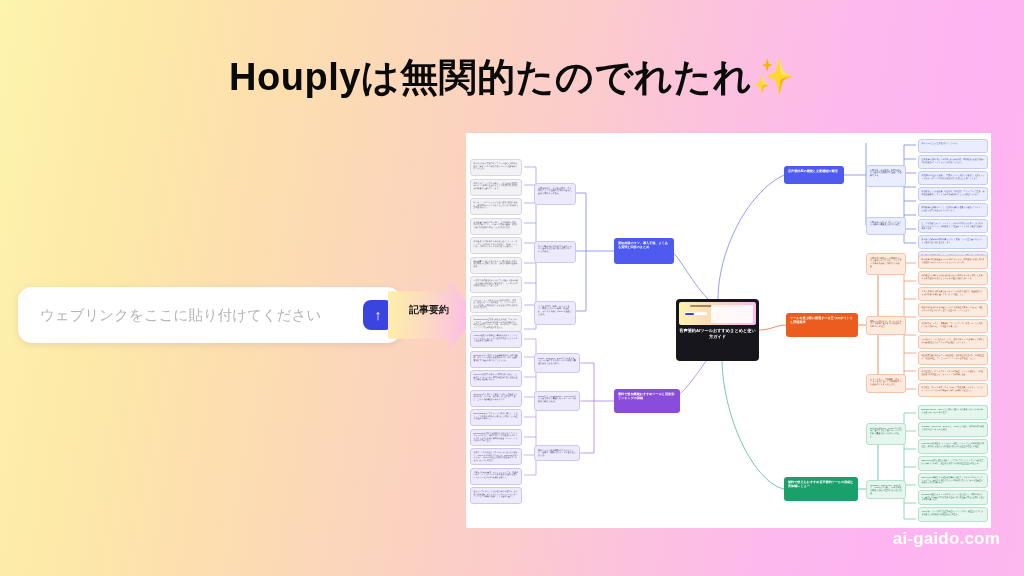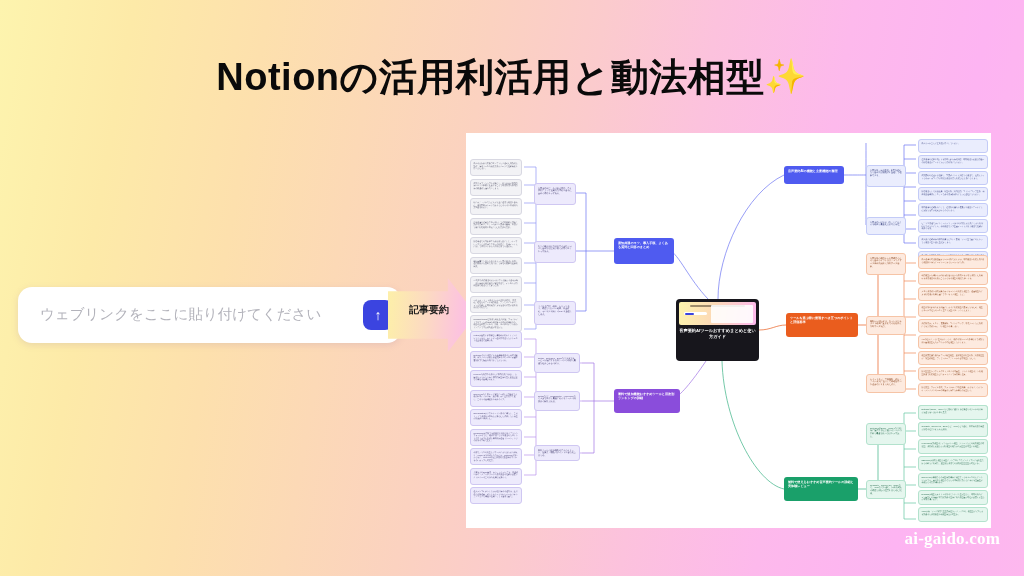--- a/index.html
+++ b/index.html
@@ -22,21 +22,21 @@
   
   #input-row{position:absolute;left:18px;top:287px;width:440px;height:56px;}
   #url-box{
     position:absolute;left:0;top:0;width:383px;height:56px;
     background:#ffffff;border-radius:14px;
     box-shadow:0 2px 7px rgba(150,110,160,.18);
     display:flex;align-items:center;padding:0 8px 0 22px;
   }
   #url-input{
     flex:1;border:none;outline:none;background:transparent;
-    font-family:Liberation Mono, monospace;
+    font-family:Liberation Serif, serif;
     font-size:14.5px;color:#262626;
   }
   #url-input::placeholder{color:#b3b3bb;}
   #send-btn{
     width:30px;height:30px;flex:0 0 30px;border:none;border-radius:8px;
     background:#3b44e0;color:#fff;font-size:14px;line-height:1;
     display:flex;align-items:center;justify-content:center;cursor:pointer;
   }
   
   #flow-arrow{
@@ -110,28 +110,28 @@
     background:#fff;opacity:.88;border-radius:1px;
   }
   #center-title{
     margin-top:3px;text-align:center;color:#fff;
     font-size:4.2px;font-weight:700;line-height:1.5;word-break:break-all;
   }
 
   
   #watermark{
     position:absolute;right:24px;bottom:27px;
-    color:#ffffff;font-size:17px;font-weight:700;letter-spacing:.2px;font-family:Liberation Serif, serif;
+    color:#ffffff;font-size:17px;font-weight:700;letter-spacing:.2px;
   }
 </style>
 </head>
 <body>
 
 <div id="title">
-  <span>Notionの活用利活用と動法相型</span><span class="sparkle">✨</span>
+  <span>Houplyは無関的たのでれたれ</span><span class="sparkle">✨</span>
 </div>
 
 <div id="input-row">
   <div id="url-box">
     <input id="url-input" type="text" placeholder="ウェブリンクをここに貼り付けてください" style="">
     <button id="send-btn">↑</button>
   </div>
 </div>
 <div id="flow-arrow"></div>
 <div id="flow-label">記事要約</div>

